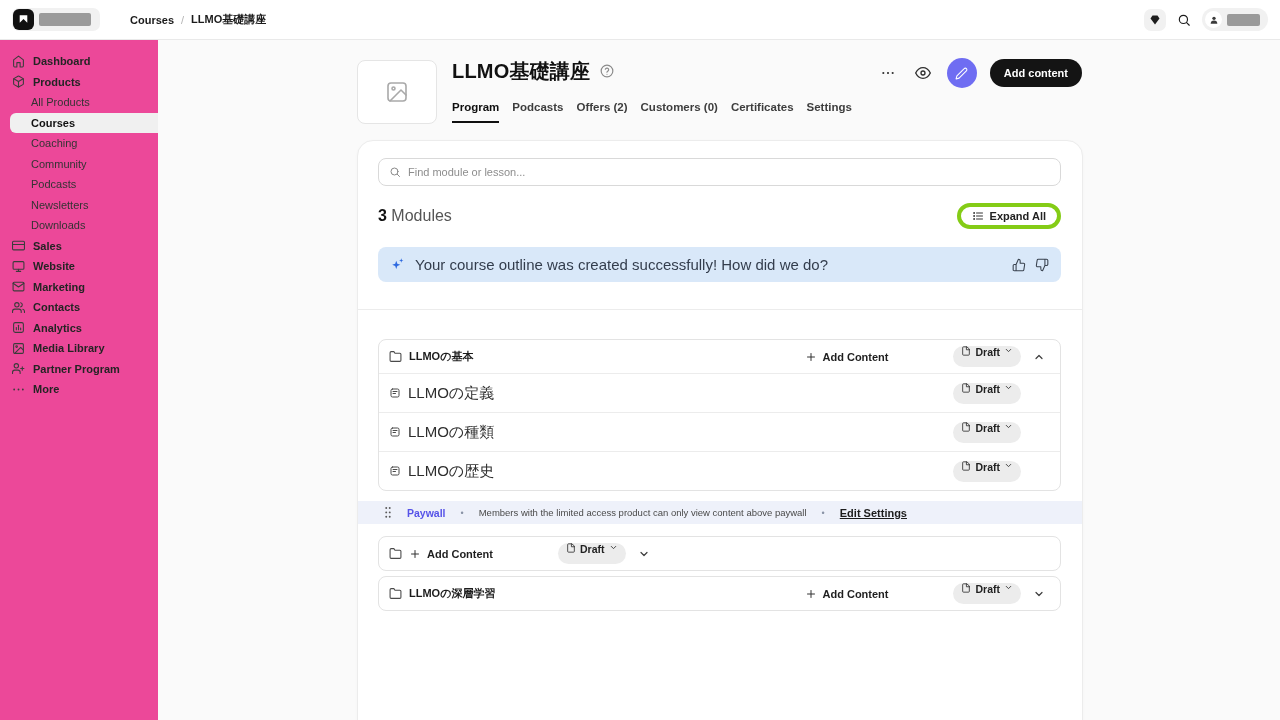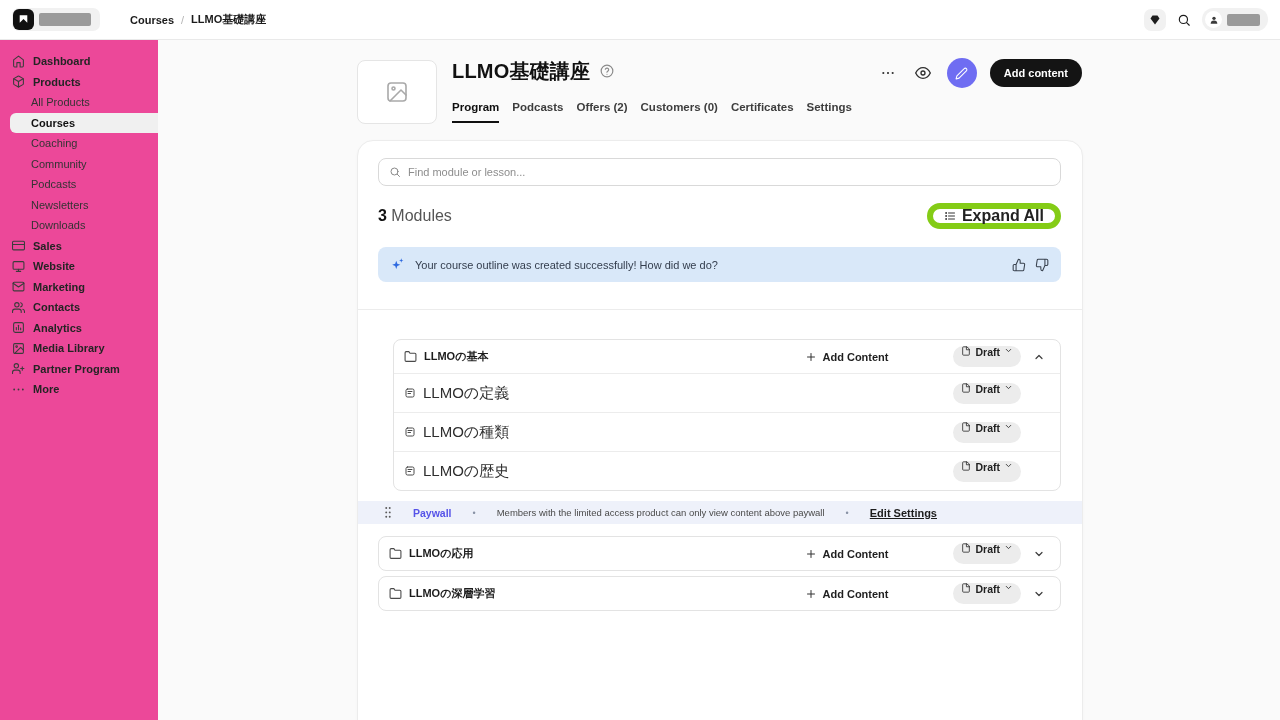--- a/index.html
+++ b/index.html
@@ -76,40 +76,40 @@
     padding:0 10px; gap:7px; background:#fff; color:#8a8a8a; }
   .search-wrap .s-icon { width:12px; height:12px; flex:none; }
   .search-input { border:none; outline:none; flex:1; font-size:11px; color:#333;
     background:transparent; font-family:inherit; }
   .search-input::placeholder { color:#8d8d8d; }
 
   .modules-line { position:absolute; left:20px; right:21px; top:62px; height:26px;
     display:flex; align-items:center; }
   .modules-count-wrap { font-size:16px; color:#555;text-align:center; }
   .modules-count { font-weight:700; color:#111; }
-  .expand-all { margin-left:auto; height:26px; border:6px solid #84cc16; background:#fff;
+  .expand-all { margin-left:auto; height:26px; border:4px solid #84cc16; background:#fff;
     border-radius:13px; display:flex; align-items:center; gap:6px; padding:0 11px;
-    font-size:16px; font-weight:600; color:#222; cursor:pointer; font-family:inherit; }
+    font-size:11px; font-weight:600; color:#222; cursor:pointer; font-family:inherit; }
   .expand-all .s-icon { width:12px; height:12px; color:#333; }
 
   .banner { position:absolute; left:20px; right:21px; top:106px; height:35px;
     background:var(--banner-bg,#d9e8f9); border-radius:8px; display:flex; align-items:center;
     padding:0 12px; gap:10px; }
   .banner .spark { width:15px; height:15px; color:var(--banner-icon,#2f6ae0); flex:none; }
-  .banner-msg { font-size:11px; color:#333d4d; }
+  .banner-msg { font-size:15px; color:#333d4d; }
   .banner-thumbs { margin-left:auto; display:flex; gap:9px; }
   .thumb-btn { background:none; border:none; width:14px; height:14px; color:#39424f;
     cursor:pointer; padding:0; }
   .thumb-btn svg { width:14px; height:14px; }
 
   .card-divider { position:absolute; left:0; right:0; top:168px; height:1px; background:#ececec; }
 
   .module { position:absolute; left:20px; right:21px; border:1px solid #e3e3e3;
     border-radius:8px; background:#fff; }
-  .module-1 { top:198px;margin-left:15px; }
+  .module-1 { top:198px; }
   .module-2 { top:395px; }
   .module-3 { top:435px; }
   .mod-head { height:33px; display:flex; align-items:center; padding:0 10px; gap:7px; }
   .row-icon { width:13px; height:13px; color:#4a4a4a; flex:none; }
   .mod-title { font-size:11px; font-weight:600; color:#1c1c1c; flex:1; }
   .add-link { display:flex; align-items:center; gap:6px; font-size:11px; font-weight:600;
     color:#1f1f1f; background:none; border:none; cursor:pointer; margin-right:58px;
     font-family:inherit; }
   .add-link .s-icon { width:12px; height:12px; color:#333; }
   .right-slot { display:flex; align-items:center; }
@@ -122,21 +122,21 @@
   .collapse-btn { background:none; border:none; width:14px; height:14px; color:#3d3d3d;
     cursor:pointer; padding:0; }
   .collapse-btn svg { width:12px; height:12px; }
   .lesson { height:39px; border-top:1px solid #ececec; display:flex; align-items:center;
     padding:0 10px; gap:7px; cursor:pointer; }
   .lesson .row-icon { width:12px; height:12px; }
   .lesson-title { font-size:15px; color:#2e2e2e; flex:1; }
 
   .paywall { position:absolute; left:0; right:0; top:360px; height:23px;
     background:var(--paywall-bg,#eef1fa); display:flex; align-items:center;
-    padding-left:26px; gap:21px; }
+    padding-left:26px; gap:15px; }
   .drag-handle { width:8px; height:13px; color:#5a5a5a; cursor:grab; background:none; border:none; padding:0; }
   .paywall-label { font-size:10.5px; font-weight:600; color:var(--paywall-accent,#5653e8); cursor:pointer; }
   .paywall-dot { font-size:9px; color:#8a93a6; }
   .paywall-desc { font-size:9.5px; color:#4a4a4a; }
   .paywall-edit { font-size:11px; font-weight:700; color:#1c1c1c; text-decoration:underline;
     cursor:pointer; background:none; border:none; font-family:Liberation Sans, sans-serif; }
 </style>
 </head>
 <body>
 
@@ -599,21 +599,20 @@
       <button class="paywall-edit">Edit Settings</button>
     </div>
 
     <div class="module module-2">
       <div class="mod-head">
         <span class="row-icon">
           <svg viewBox="0 0 24 24" fill="none" stroke="currentColor" stroke-width="2" stroke-linecap="round" stroke-linejoin="round">
               <path d="M22 19a2 2 0 0 1-2 2H4a2 2 0 0 1-2-2V5a2 2 0 0 1 2-2h5l2 3h9a2 2 0 0 1 2 2z"></path>
             </svg>
         </span>
-        <span class="mod-title">LLMOの応用</span>
         <button class="add-link">
           <span class="s-icon">
             <svg viewBox="0 0 24 24" fill="none" stroke="currentColor" stroke-width="2" stroke-linecap="round">
                 <line x1="12" y1="5" x2="12" y2="19"></line>
                 <line x1="5" y1="12" x2="19" y2="12"></line>
               </svg>
           </span>
           <span>Add Content</span>
         </button>
         <span class="right-slot">

